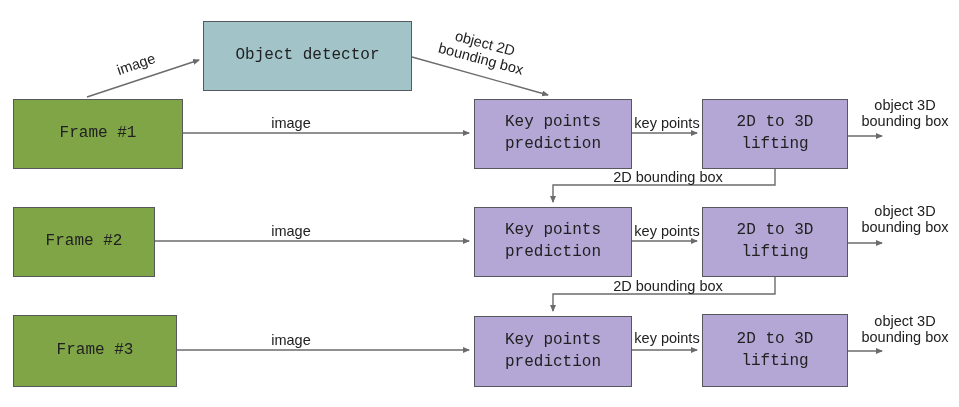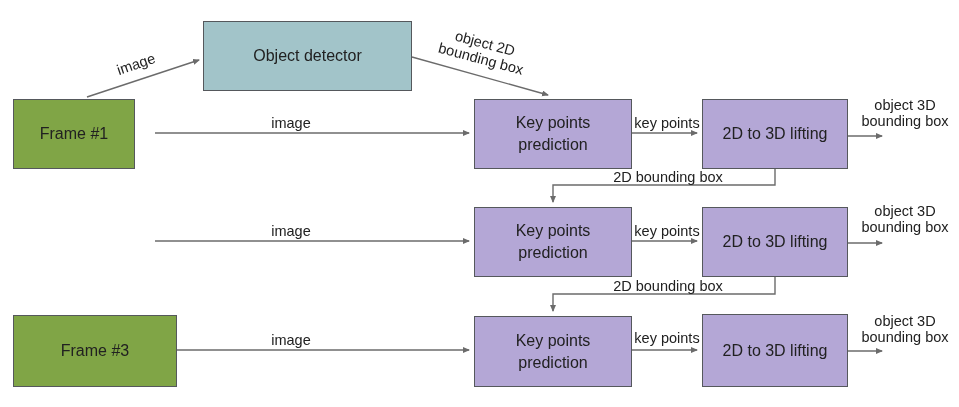--- a/index.html
+++ b/index.html
@@ -32,20 +32,21 @@
   }
   .arrowhead-shape{fill:var(--arrow);}
   .node{
     position:absolute;
     display:flex;align-items:center;justify-content:center;
     border:1.5px solid var(--border);
     font-size:16px;line-height:1.35;
     color:var(--text);
     text-align:center;
     padding:0 10px;
+    font-family:Liberation Mono, monospace;
   }
   .node.frame{background:var(--frame-fill);}
   .node.detector{background:var(--detector-fill);}
   .node.process{background:var(--process-fill);}
   .edge-label{
     position:absolute;
     font-size:14.5px;line-height:16px;
     color:var(--text);
     text-align:center;
   }
@@ -73,21 +74,22 @@
     <line class="edge" x1="632" y1="241" x2="697" y2="241" marker-end="url(#ah)"></line>
     <line class="edge" x1="848" y1="243" x2="882" y2="243" marker-end="url(#ah)"></line>
     <path class="edge" d="M775,277 L775,294 L553,294 L553,311" marker-end="url(#ah)"></path>
     <line class="edge" x1="155" y1="350" x2="469" y2="350" marker-end="url(#ah)"></line>
     <line class="edge" x1="632" y1="350" x2="697" y2="350" marker-end="url(#ah)"></line>
     <line class="edge" x1="848" y1="351" x2="882" y2="351" marker-end="url(#ah)"></line>
   </svg>
 
   <div class="node detector" style="left:203px;top:21px;width:209px;height:70px">Object detector</div>
 
-  <div class="node frame" style="left:13px;top:99px;width:122px;height:70px">Frame #1</div>
+  <div class="node frame" style="left:13px;top:99px;width:170px;height:70px">Frame #1</div>
+  <div class="node frame" style="left:13px;top:207px;width:142px;height:70px">Frame #2</div>
   <div class="node frame" style="left:13px;top:315px;width:164px;height:72px">Frame #3</div>
 
   <div class="node process" style="left:474px;top:99px;width:158px;height:70px">Key points prediction</div>
   <div class="node process" style="left:474px;top:207px;width:158px;height:70px">Key points prediction</div>
   <div class="node process" style="left:474px;top:316px;width:158px;height:71px">Key points prediction</div>
 
   <div class="node process" style="left:702px;top:99px;width:146px;height:70px">2D to 3D lifting</div>
   <div class="node process" style="left:702px;top:207px;width:146px;height:70px">2D to 3D lifting</div>
   <div class="node process" style="left:702px;top:314px;width:146px;height:73px">2D to 3D lifting</div>
 

